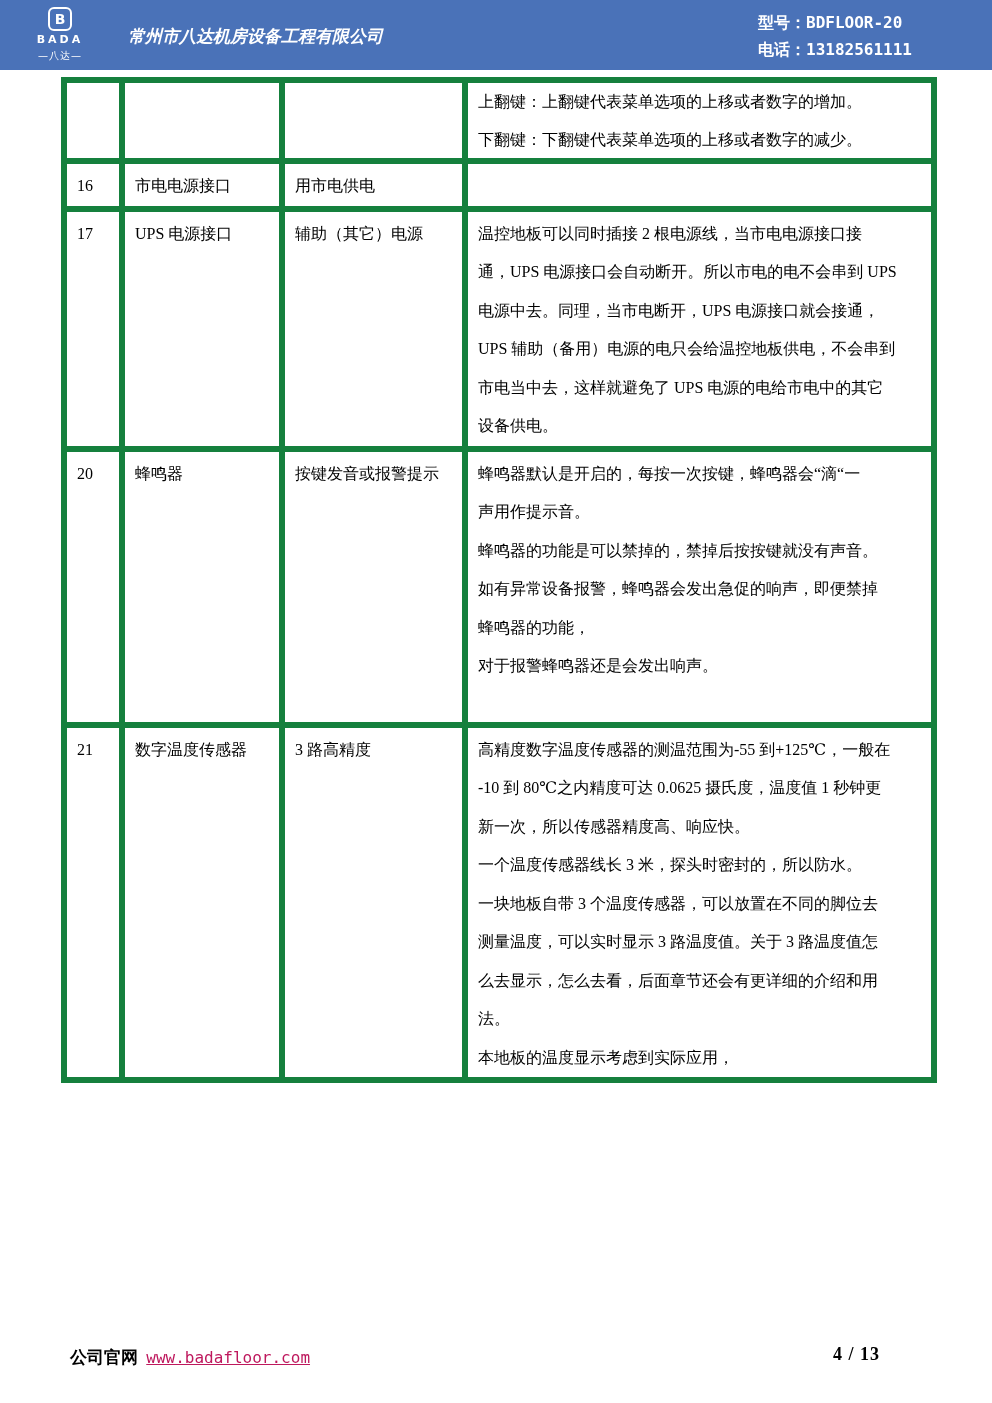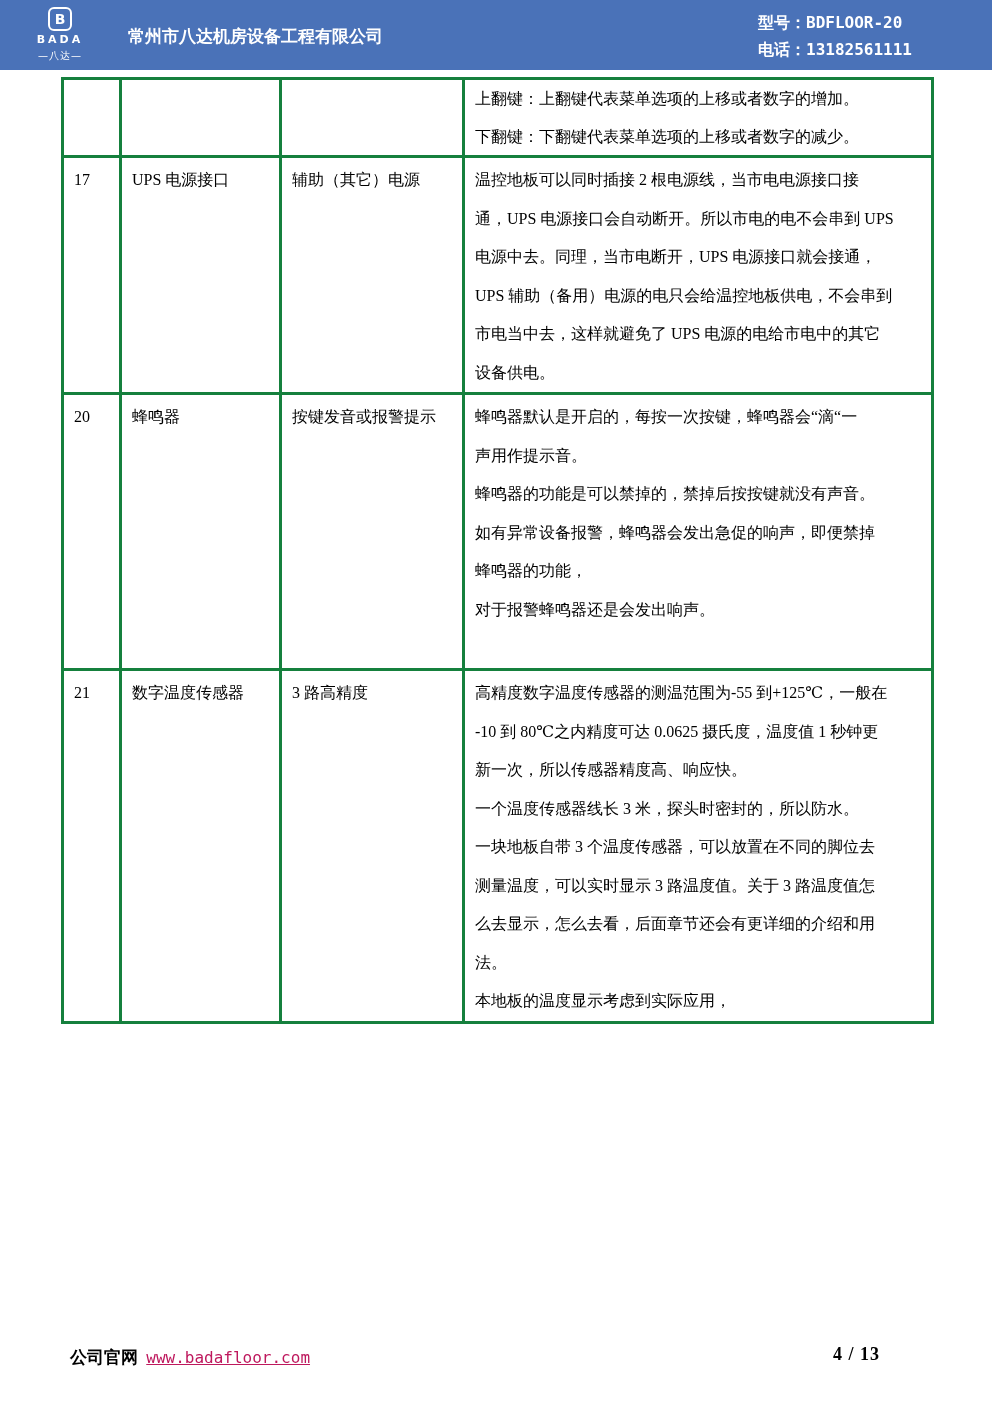--- a/index.html
+++ b/index.html
@@ -20,33 +20,33 @@
   }
   .logo-mark {
     width:24px; height:24px; border:2px solid #fff; border-radius:6px;
     display:flex; align-items:center; justify-content:center;
     font-size:14px; font-weight:bold; line-height:1;
   }
   .logo-name { font-size:11px; font-weight:bold; letter-spacing:3px; margin-top:2px; }
   .logo-sub  { font-size:10px; margin-top:3px; letter-spacing:1px; }
   .header-titles { margin-left:22px; font-family:"DejaVu Sans",sans-serif; }
   .header-title   { font-size:25px; font-weight:bold; line-height:30px; }
-  .header-company { font-size:17px; font-weight:bold; line-height:22px; margin-top:2px; }
+  .header-company { font-size:17px; font-weight:bold; line-height:22px; margin-top:2px;font-style:italic; }
   .header-right {
     position:absolute; right:80px; top:9px; font-size:16px; font-weight:bold;
     font-family:"DejaVu Sans Mono","DejaVu Sans",monospace; line-height:27px;
     text-align:left; white-space:nowrap;
   }
   
   table.spec {
     position:absolute; left:61px; top:77px; width:870px;
     border-collapse:collapse; table-layout:fixed;
   }
   table.spec td {
-    border:3px solid #15803d; vertical-align:top;
+    border:6px solid #15803d; vertical-align:top;
     padding:3px 10px 0 10px; font-size:16px; line-height:38.5px;
   }
   td.c-no { padding-left:9px; padding-right:2px; }
   td.c-detail { white-space:pre-line; }
   tr.row-cont td { height:75px; }
   tr.row-cont td.c-detail { padding-top:0; line-height:37.5px; }
   tr.row-16 td { height:44px; }
   tr.row-17 td { height:233px; }
   tr.row-18 td { height:160px; }
   tr.row-19 td { height:158px; }
@@ -95,20 +95,26 @@
         <col style="width:469px">
     </colgroup>
     <tbody>
       <tr class="row-cont">
         <td class="c-no"></td>
         <td class="c-name"></td>
         <td class="c-feature"></td>
         <td class="c-detail">上翻键：上翻键代表菜单选项的上移或者数字的增加。
 下翻键：下翻键代表菜单选项的上移或者数字的减少。</td>
       </tr>
+      <tr class="row-16">
+        <td class="c-no">16</td>
+        <td class="c-name">市电电源接口</td>
+        <td class="c-feature">用市电供电</td>
+        <td class="c-detail"></td>
+      </tr>
       <tr class="row-17">
         <td class="c-no">17</td>
         <td class="c-name">UPS 电源接口</td>
         <td class="c-feature">辅助（其它）电源</td>
         <td class="c-detail">温控地板可以同时插接 2 根电源线，当市电电源接口接
 通，UPS 电源接口会自动断开。所以市电的电不会串到 UPS
 电源中去。同理，当市电断开，UPS 电源接口就会接通，
 UPS 辅助（备用）电源的电只会给温控地板供电，不会串到
 市电当中去，这样就避免了 UPS 电源的电给市电中的其它
 设备供电。</td>

